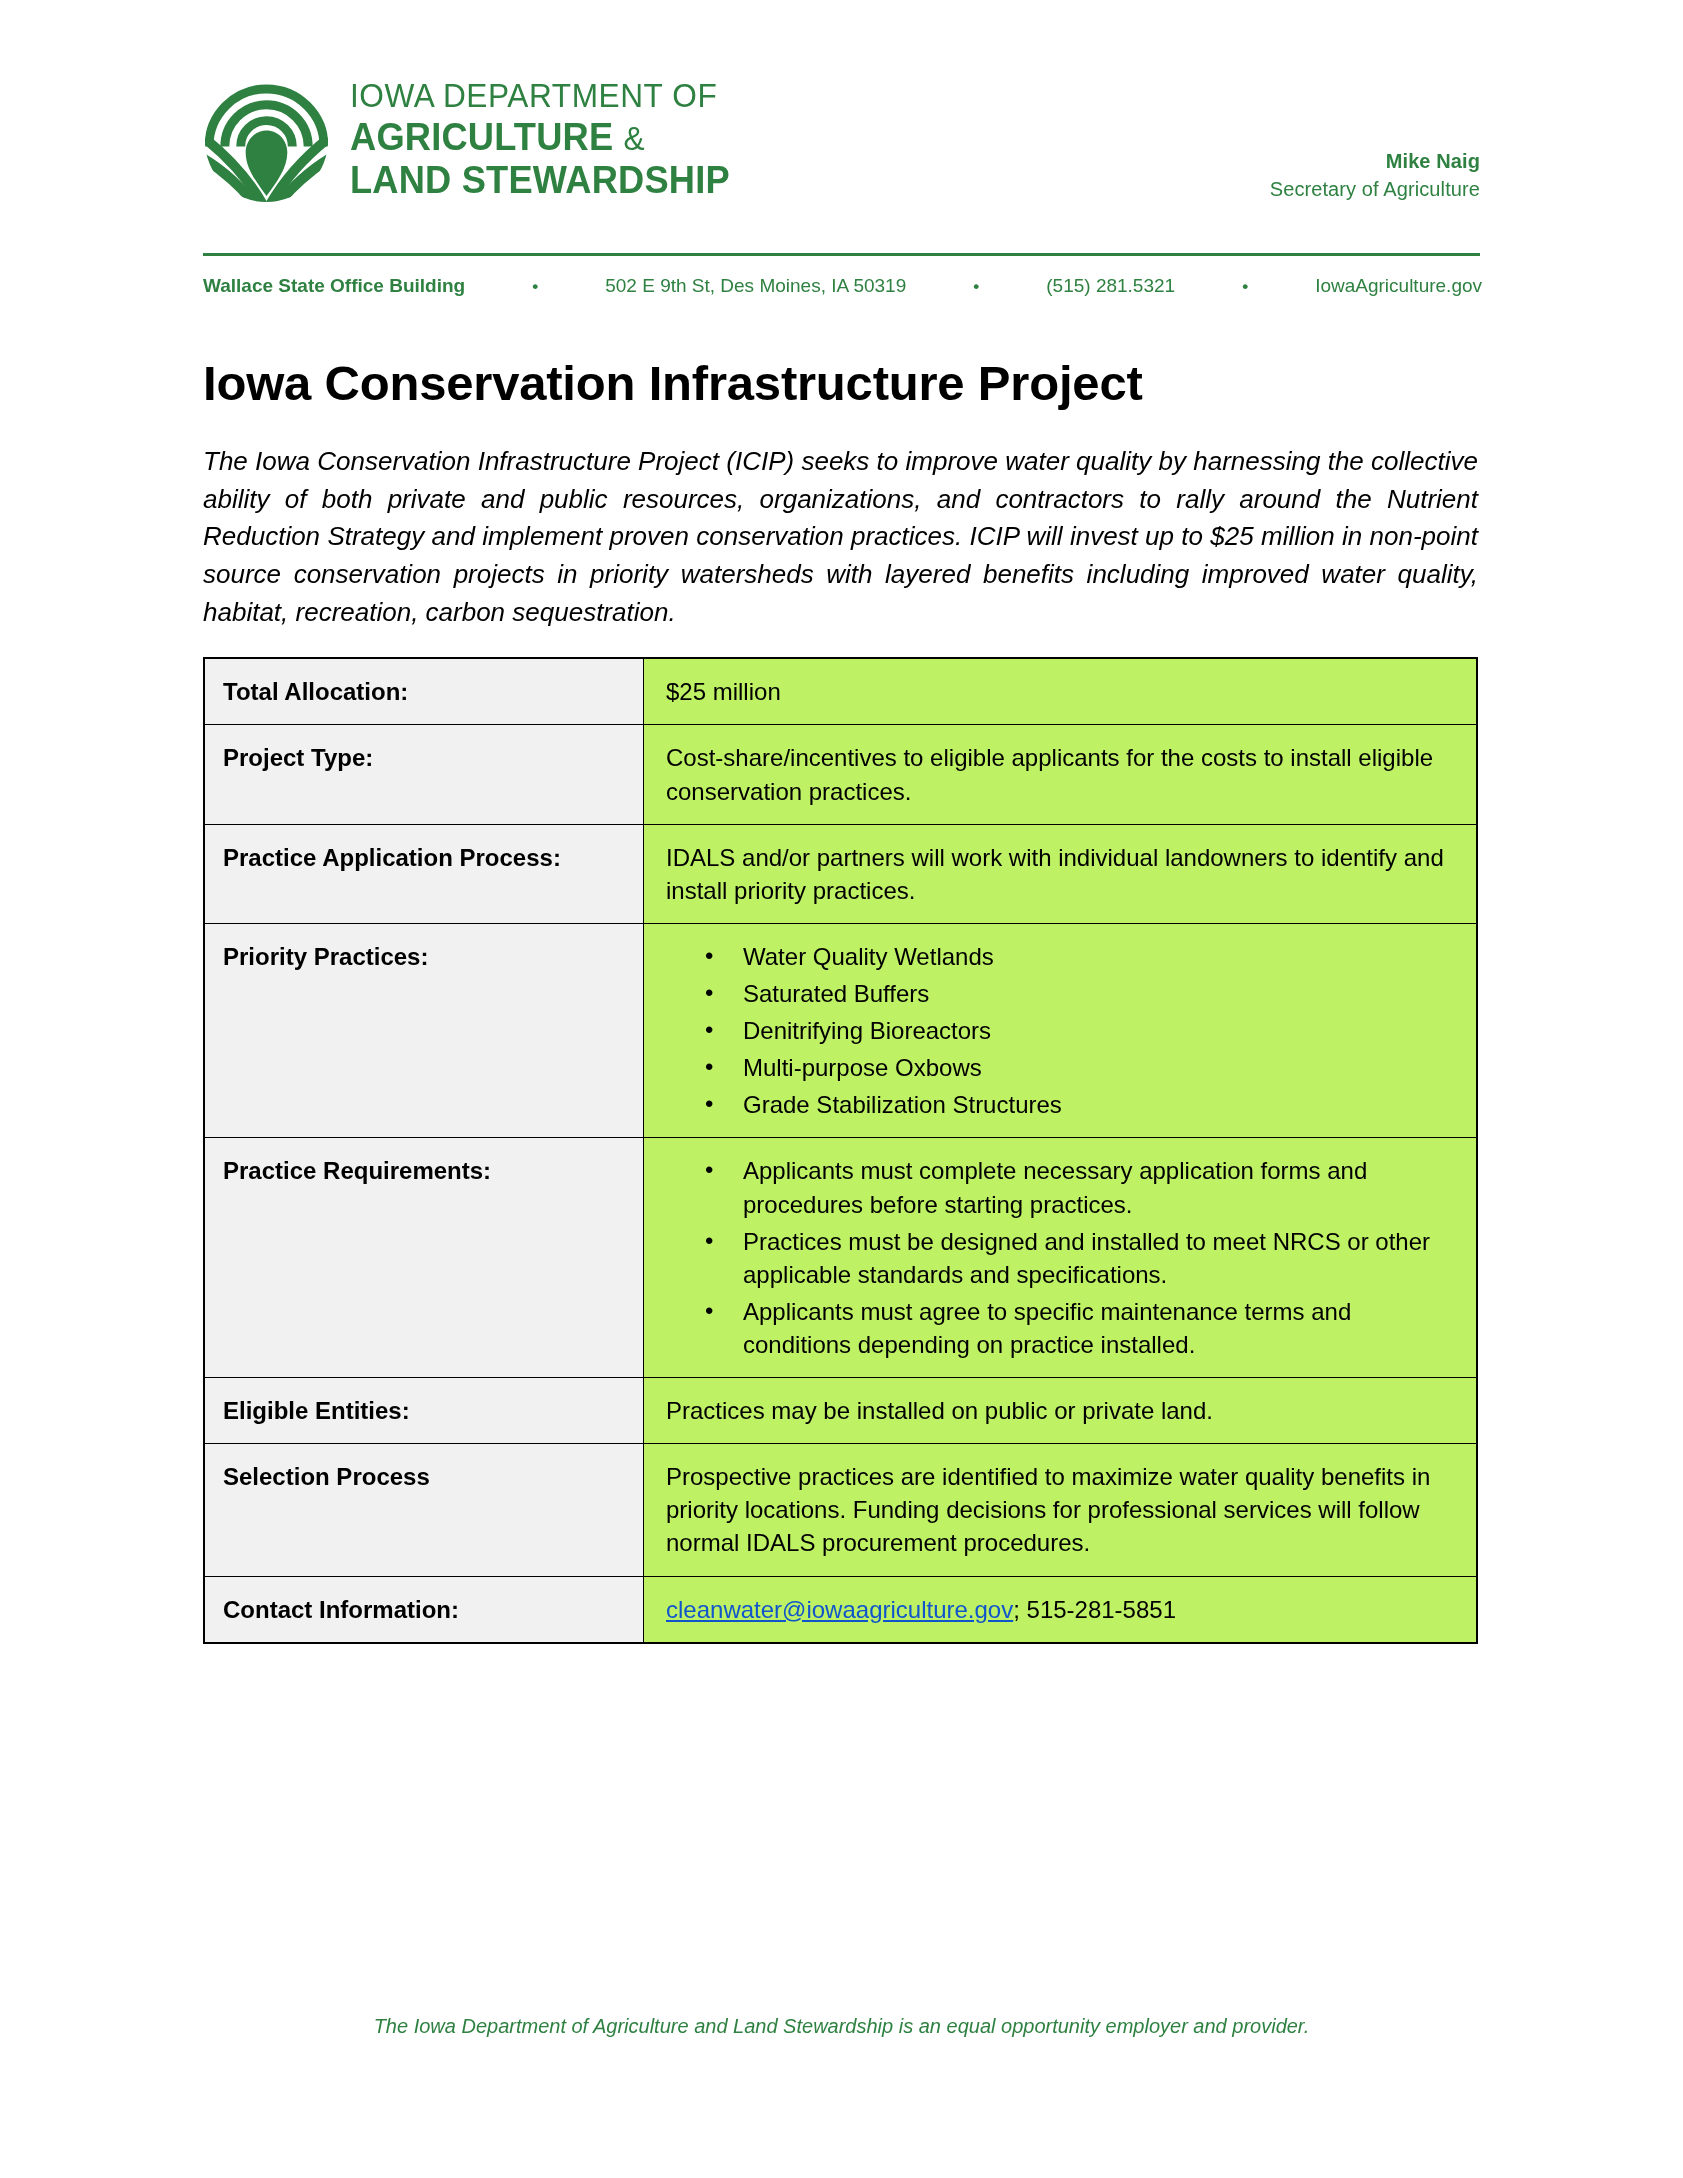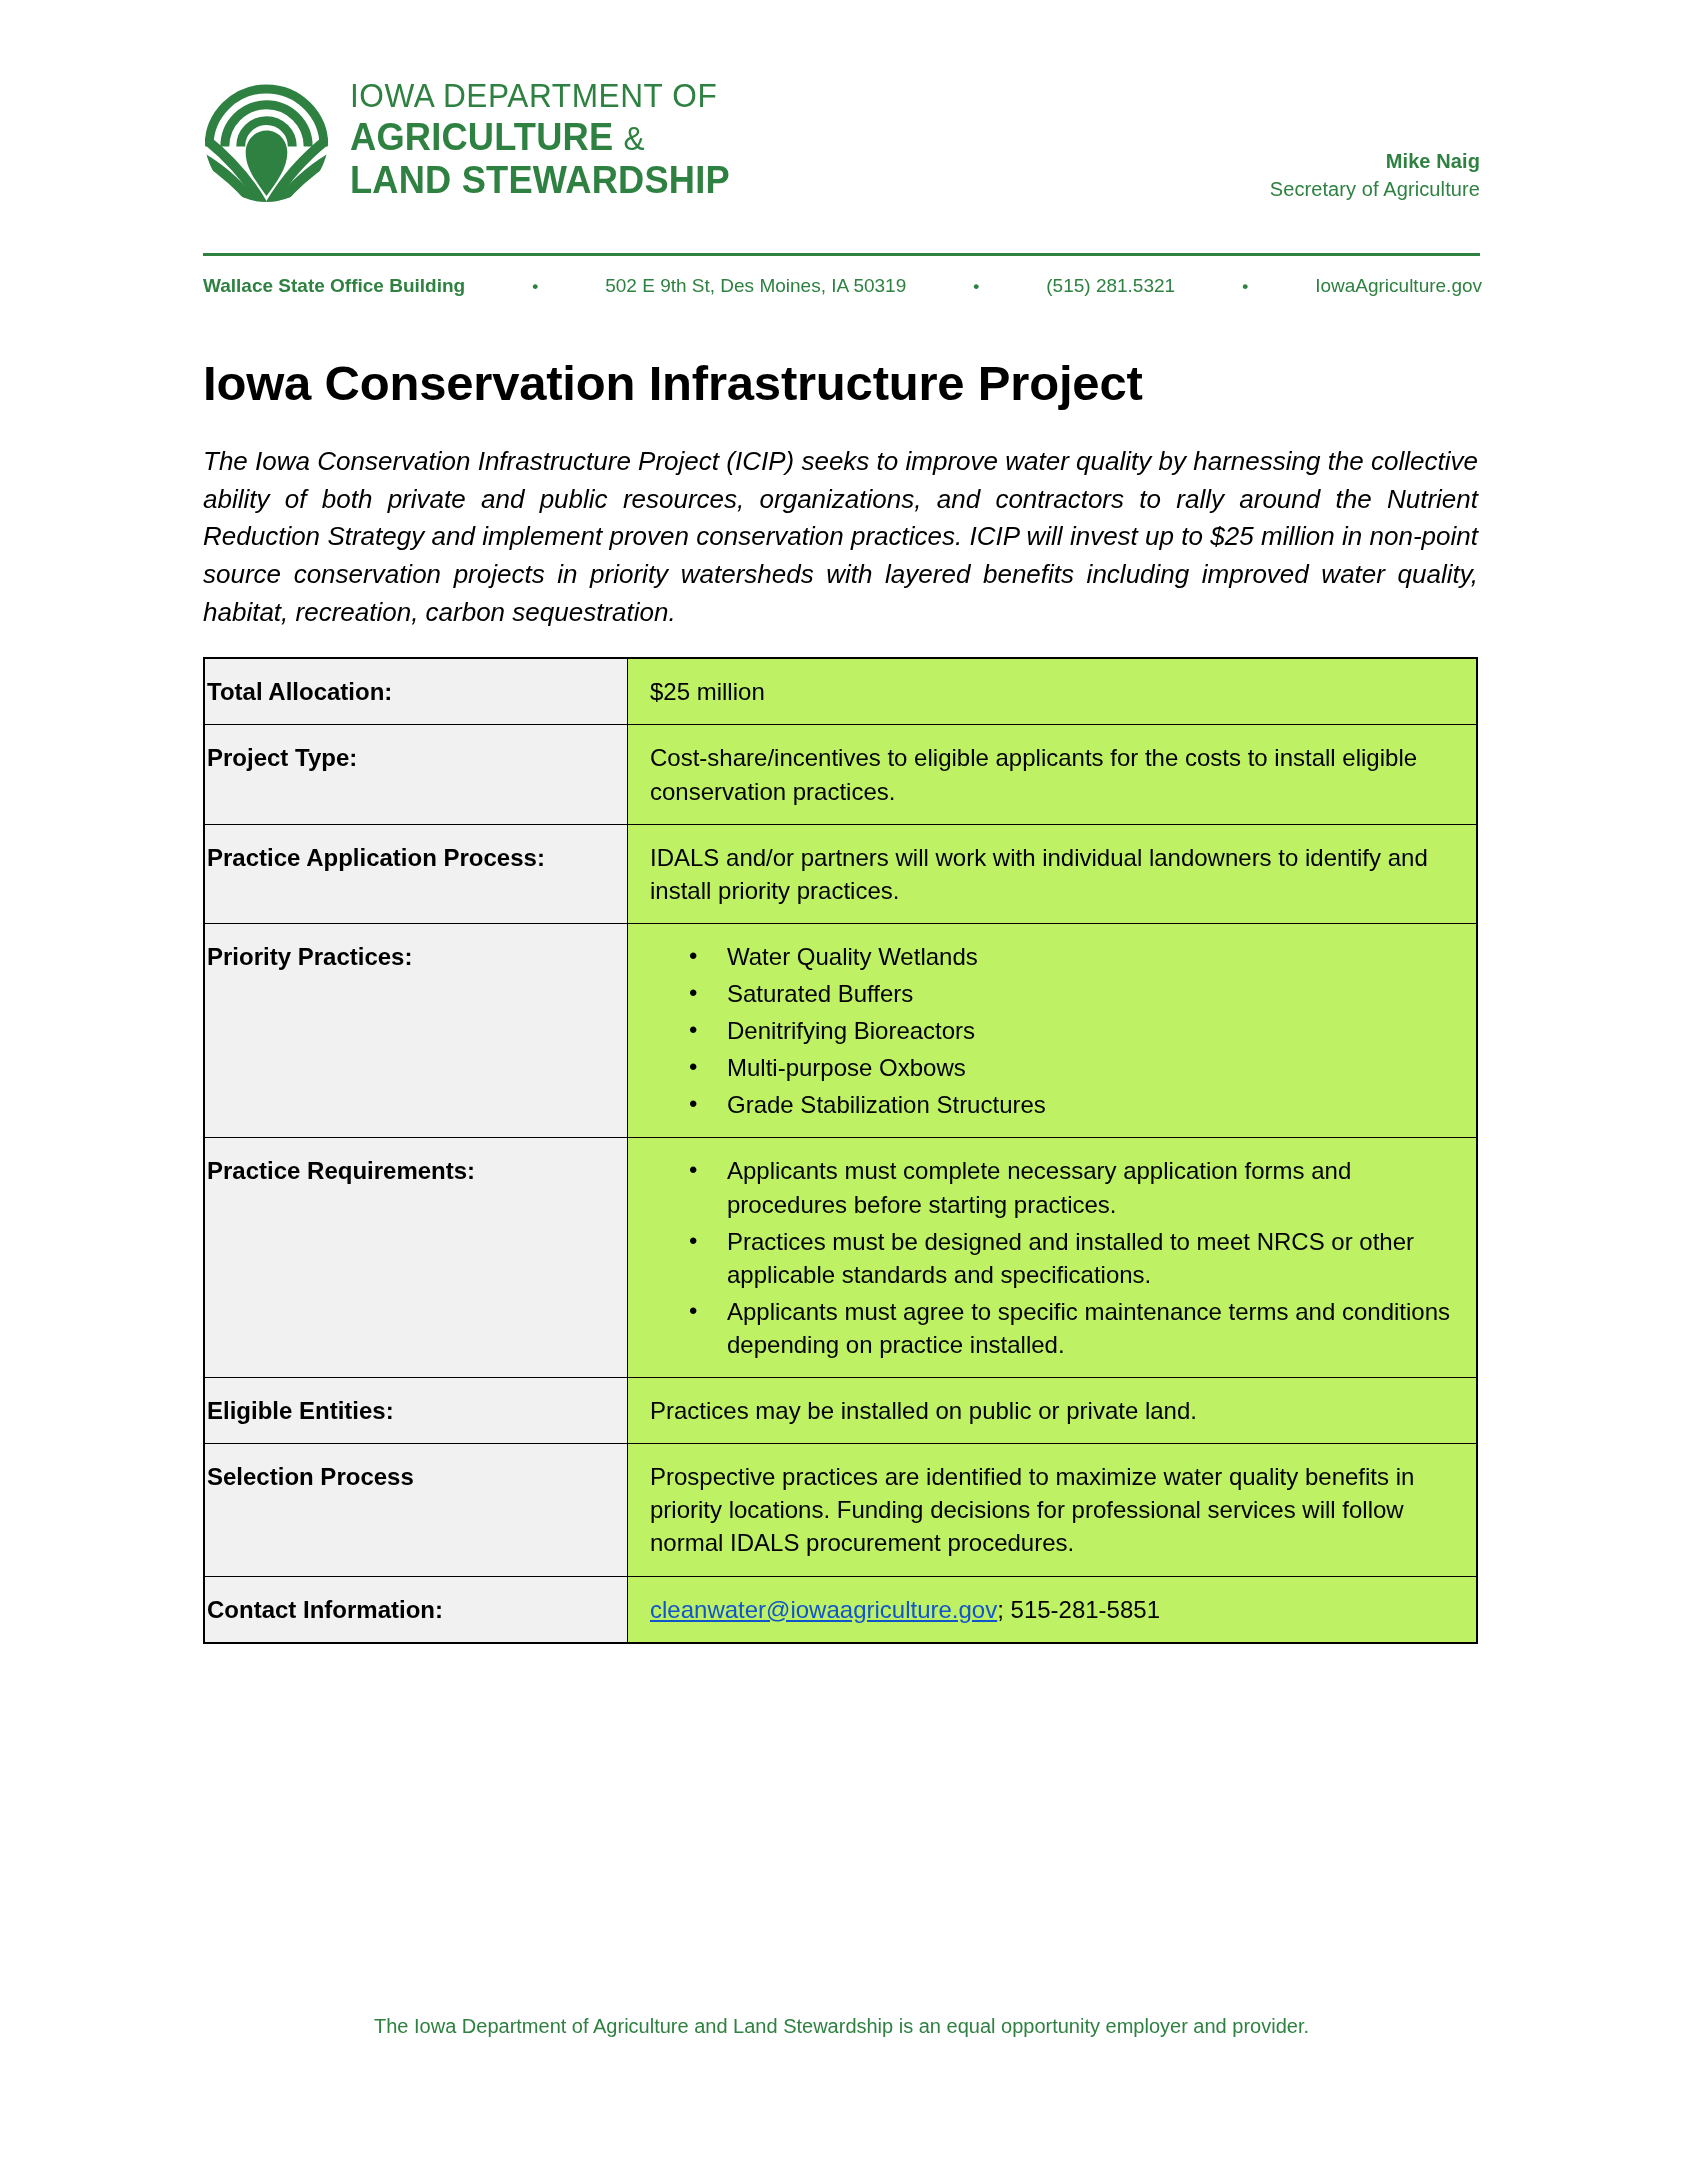--- a/index.html
+++ b/index.html
@@ -168,21 +168,21 @@
     vertical-align: top;
     padding: 14px 16px 16px 16px;
     font-size: 24px;
     line-height: 1.38;
   }
   .fact-table td.label {
     width: 404px;
     background: #f1f1f1;
     font-weight: 700;
     font-size: 24px;
-    padding-left: 2px;
+    padding-left: 18px;
     padding-top: 16px;
   }
   .fact-table td.value {
     background: #bef264;
     padding-left: 22px;
     padding-top: 16px;
   }
   .fact-table td.value p {
     margin: 0;
   }
@@ -213,20 +213,21 @@
   
   .footer {
     position: absolute;
     left: 0;
     top: 2015px;
     width: 1683px;
     text-align: center;
     color: #2e8141;
     font-size: 20px;
     font-weight: 400;
+    font-style: italic;
   }
 </style>
 </head>
 <body>
 
 <div class="page">
 
   <div class="letterhead">
 
     <div class="brand">

